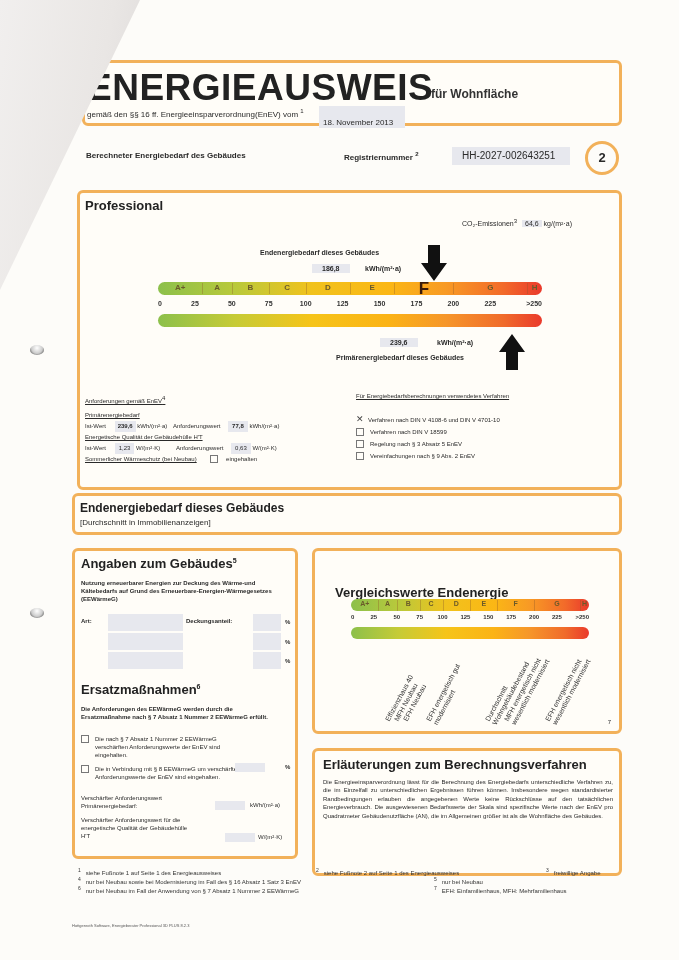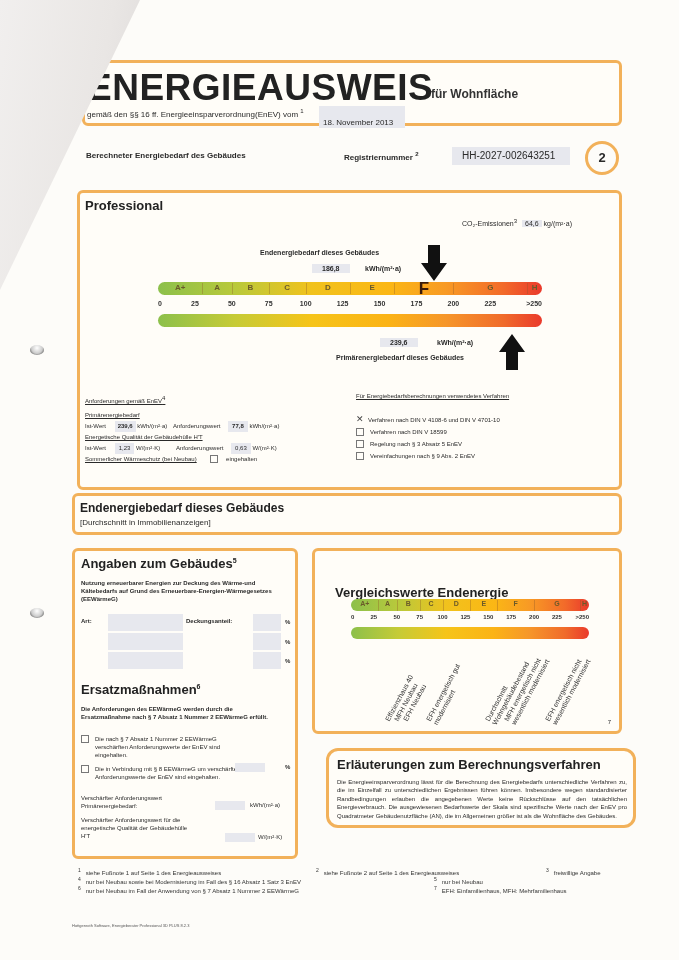--- a/index.html
+++ b/index.html
@@ -253,21 +253,21 @@
       <div class="rot-label" style="left: 41.7692px; top: 76px;">MFH Neubau</div>
       <div class="rot-label" style="left: 50.9231px; top: 76px;">EFH Neubau</div>
       <div class="rot-label" style="left: 73.8077px; top: 76px; white-space: normal; width: 78px;">EFH energetisch gut modernisiert</div>
       <div class="rot-label" style="left: 133.308px; top: 76px; white-space: normal; width: 78px;">Durchschnitt Wohngebäudebestand</div>
       <div class="rot-label" style="left: 151.615px; top: 76px; white-space: normal; width: 78px;">MFH energetisch nicht wesentlich modernisiert</div>
       <div class="rot-label" style="left: 192.808px; top: 76px; white-space: normal; width: 78px;">EFH energetisch nicht wesentlich modernisiert</div>
     </div>
   <div class="abs t6" style="right:8px;bottom:6px;">7</div>
 </div>
 
-<div class="box" style="left:326px;top:748px;width:310px;height:80px;border-radius:12px;">
+<div class="box" style="left:312px;top:748px;width:310px;height:128px;">
   <div class="abs h2" style="left:8px;top:6px;">Erläuterungen zum Berechnungsverfahren</div>
   <div class="abs t6" style="left:8px;top:27px;width:290px;line-height:8.4px;text-align:justify;">Die Energieeinsparverordnung lässt für die Berechnung des Energiebedarfs unterschiedliche Verfahren zu, die im Einzelfall zu unterschiedlichen Ergebnissen führen können. Insbesondere wegen standardisierter Randbedingungen erlauben die angegebenen Werte keine Rückschlüsse auf den tatsächlichen Energieverbrauch. Die ausgewiesenen Bedarfswerte der Skala sind spezifische Werte nach der EnEV pro Quadratmeter Gebäudenutzfläche (AN), die im Allgemeinen größer ist als die Wohnfläche des Gebäudes.</div>
 </div>
 
 <div id="footnotes">
     <div class="footnote-row" style="left: 78px; top: 867px;"><span class="sup" style="font-size: 5px; margin-right: 5px;">1</span><span>siehe Fußnote 1 auf Seite 1 des Energieausweises</span></div>
     <div class="footnote-row" style="left: 316px; top: 867px;"><span class="sup" style="font-size: 5px; margin-right: 5px;">2</span><span>siehe Fußnote 2 auf Seite 1 des Energieausweises</span></div>
     <div class="footnote-row" style="left: 546px; top: 867px;"><span class="sup" style="font-size: 5px; margin-right: 5px;">3</span><span>freiwillige Angabe</span></div>
     <div class="footnote-row" style="left: 78px; top: 876px;"><span class="sup" style="font-size: 5px; margin-right: 5px;">4</span><span>nur bei Neubau sowie bei Modernisierung im Fall des § 16 Absatz 1 Satz 3 EnEV</span></div>
     <div class="footnote-row" style="left: 434px; top: 876px;"><span class="sup" style="font-size: 5px; margin-right: 5px;">5</span><span>nur bei Neubau</span></div>

